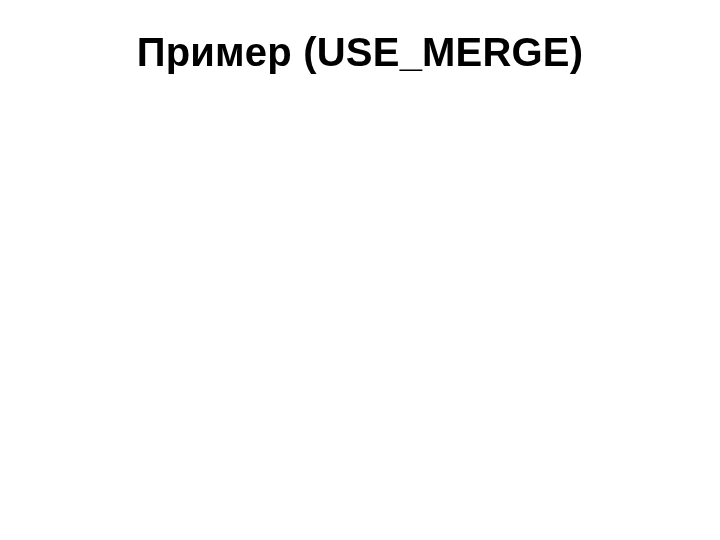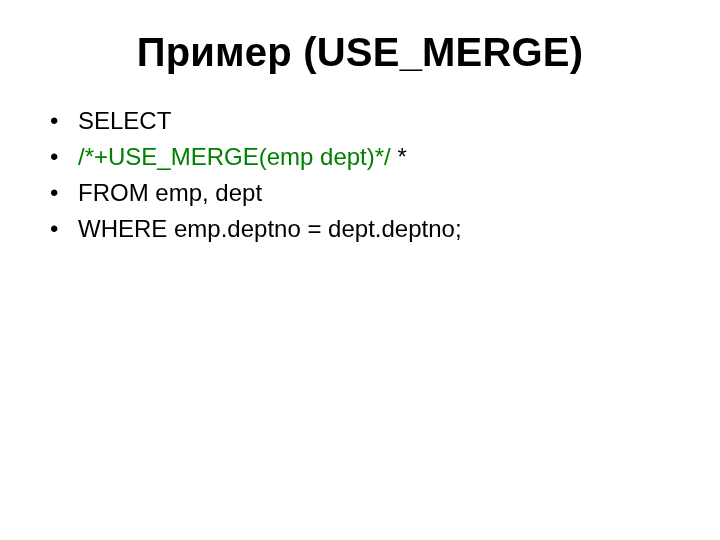--- a/index.html
+++ b/index.html
@@ -49,27 +49,13 @@
   }
   .trail {
     color: #000;
   }
 </style>
 </head>
 <body>
 
 <div class="slide">
   <div class="title">Пример (USE_MERGE)</div>
-  <ul class="body">
-    <li>
-      <span>SELECT</span>
-    </li>
-    <li>
-      <span class="hint">/*+USE_MERGE(emp dept)*/</span><span class="trail"> *</span>
-    </li>
-    <li>
-      <span>FROM emp, dept</span>
-    </li>
-    <li>
-      <span>WHERE emp.deptno = dept.deptno;</span>
-    </li>
-  </ul>
 </div>
 
 </body></html>

